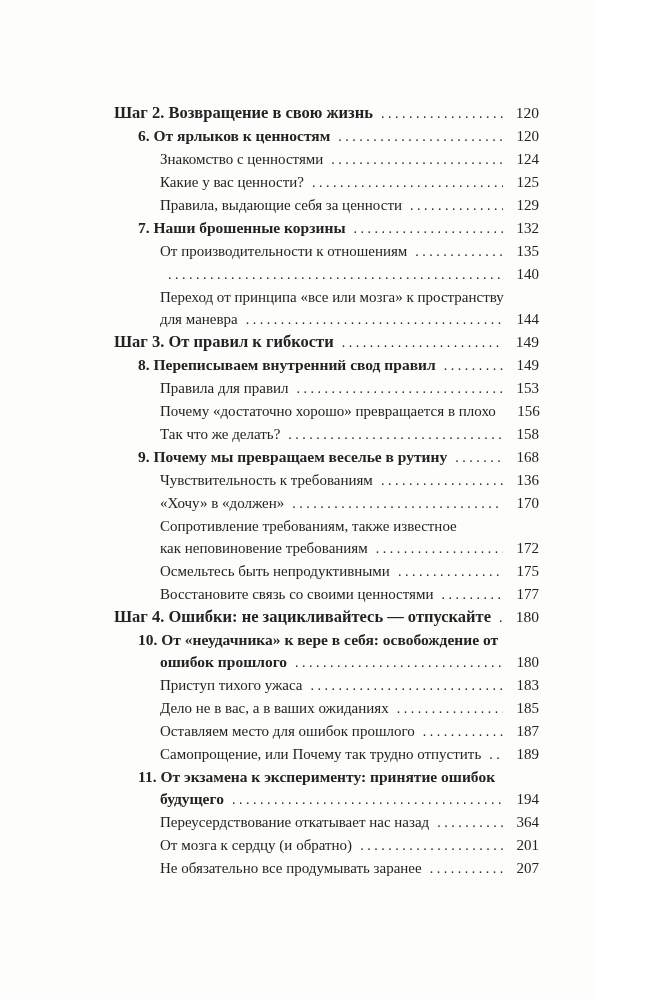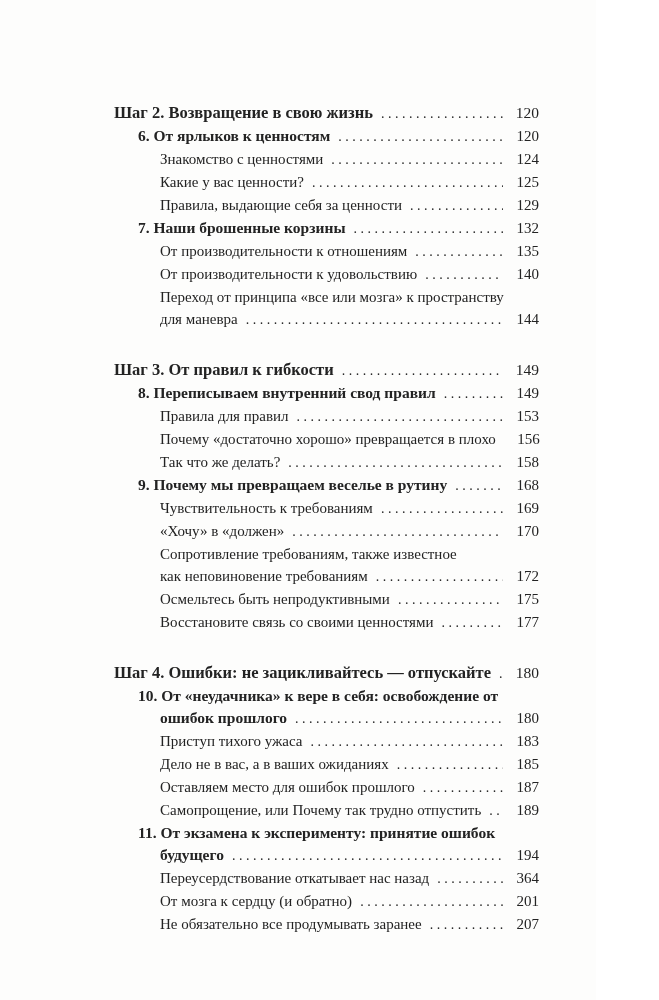--- a/index.html
+++ b/index.html
@@ -18,21 +18,20 @@
     color: #232323;
     overflow: hidden;
   }
   .toc {
     width: 100%;
   }
   .toc-entry {
     line-height: 22px;
   }
   .toc-entry.gap {
-    margin-top: 28px;
   }
   .toc-entry.level-1 {
     font-size: 16.5px;
     font-weight: bold;
     margin-left: 0;
   }
   .toc-entry.level-2 {
     font-size: 15.5px;
     font-weight: bold;
     margin-left: 24px;
@@ -130,21 +129,20 @@
       </div>
       <div class="toc-entry level-3">
         <div class="row">
           <span class="entry-text">От производительности к отношениям</span>
           <span class="dots"></span>
           <span class="page-number">135</span>
         </div>
       </div>
       <div class="toc-entry level-3">
         <div class="row">
-          <span class="entry-text">От производительности к удовольствию</span>
           <span class="dots"></span>
           <span class="page-number">140</span>
         </div>
       </div>
       <div class="toc-entry level-3">
         <div class="line1">Переход от принципа «все или мозга» к пространству</div>
         <div class="row cont">
           <span class="entry-text">для маневра</span>
           <span class="dots"></span>
           <span class="page-number">144</span>
@@ -189,21 +187,21 @@
         <div class="row">
           <span class="entry-text">9. Почему мы превращаем веселье в рутину</span>
           <span class="dots"></span>
           <span class="page-number">168</span>
         </div>
       </div>
       <div class="toc-entry level-3">
         <div class="row">
           <span class="entry-text">Чувствительность к требованиям</span>
           <span class="dots"></span>
-          <span class="page-number">169</span>
+          <span class="page-number">136</span>
         </div>
       </div>
       <div class="toc-entry level-3">
         <div class="row">
           <span class="entry-text">«Хочу» в «должен»</span>
           <span class="dots"></span>
           <span class="page-number">170</span>
         </div>
       </div>
       <div class="toc-entry level-3">

